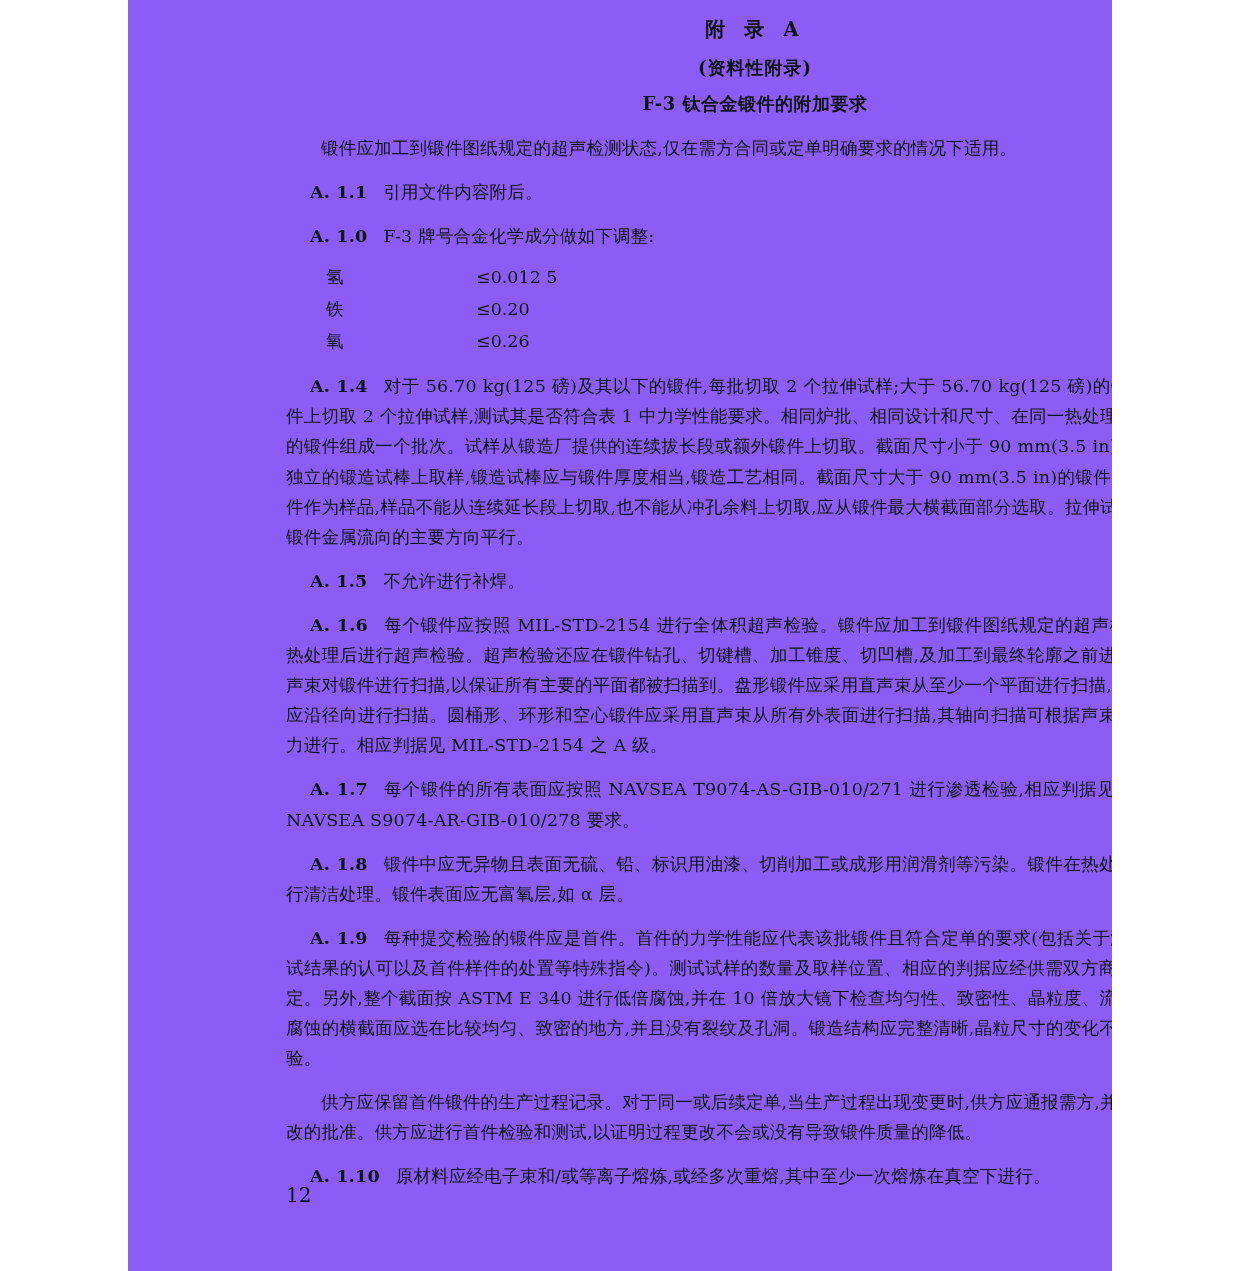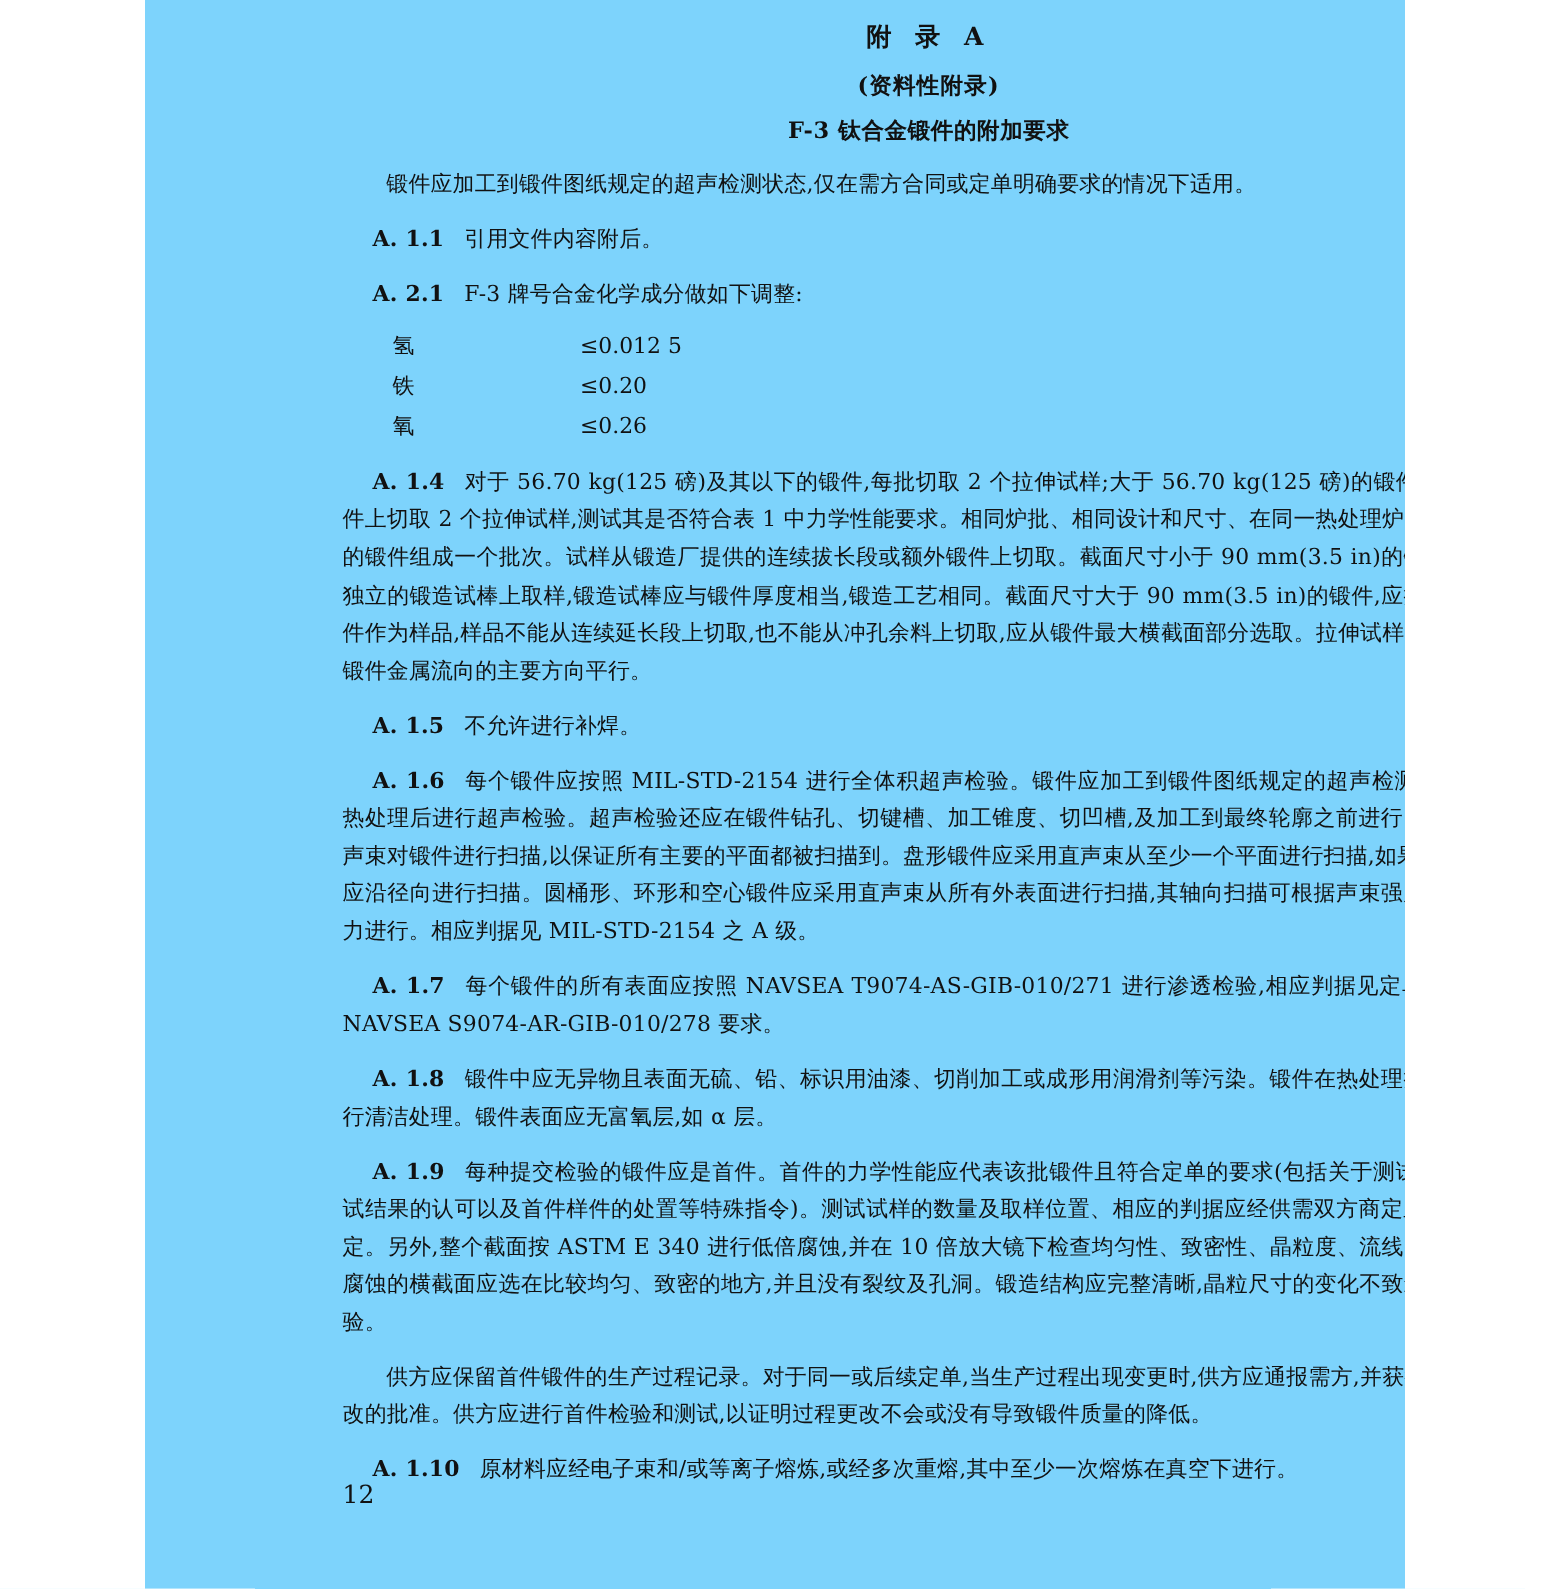--- a/index.html
+++ b/index.html
@@ -9,23 +9,22 @@
   }
   body {
     font-family: "DejaVu Serif", "Liberation Serif", serif;
     color: #111111;
   }
   .page {
     position: relative;
     width: 984px;
     height: 1271px;
     margin: 0 auto;
-    background: #7dd3fc;
+    background: #8b5cf6;
     overflow: hidden;
-    padding-left: 24px;
   }
   .content {
     position: absolute;
     left: 158px;
     top: 10px;
     width: 938px;
   }
   .title-block {
     text-align: center;
   }
@@ -126,21 +125,21 @@
 
     <p class="body indent">锻件应加工到锻件图纸规定的超声检测状态,仅在需方合同或定单明确要求的情况下适用。</p>
 
 
     <p class="clause">
       <span class="num nowrap">A. 1.1</span><span class="gap"></span><span>引用文件内容附后。</span>
     </p>
 
 
     <p class="clause">
-      <span class="num nowrap">A. 2.1</span><span class="gap"></span><span>F-3 牌号合金化学成分做如下调整:</span>
+      <span class="num nowrap">A. 1.0</span><span class="gap"></span><span>F-3 牌号合金化学成分做如下调整:</span>
     </p>
 
     <table class="chem-table">
       <tbody>
           <tr>
         <td class="chem-name">氢</td>
         <td class="chem-val">≤0.012 5</td>
       </tr>
       <tr>
         <td class="chem-name">铁</td>

